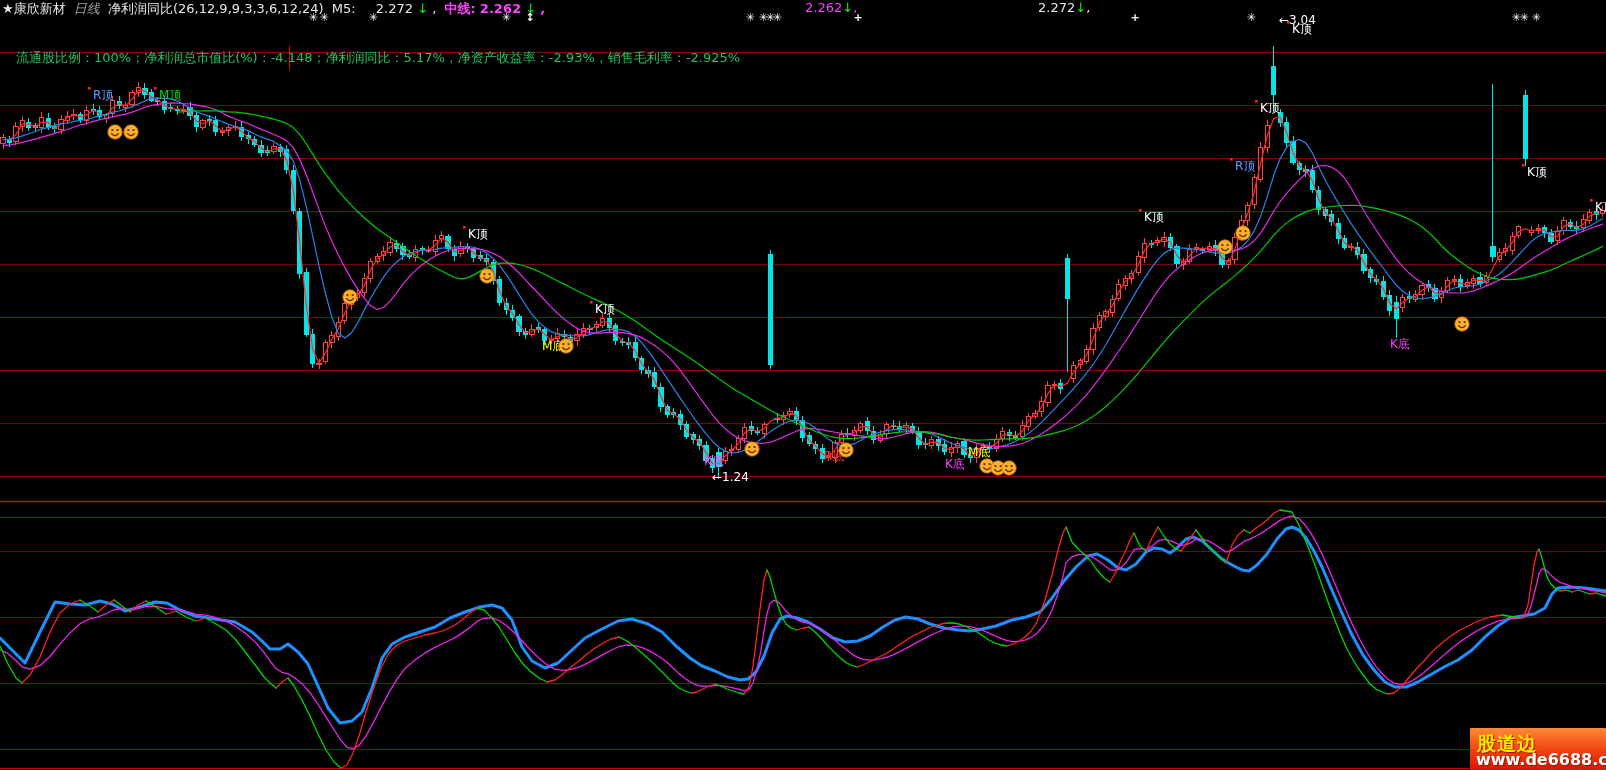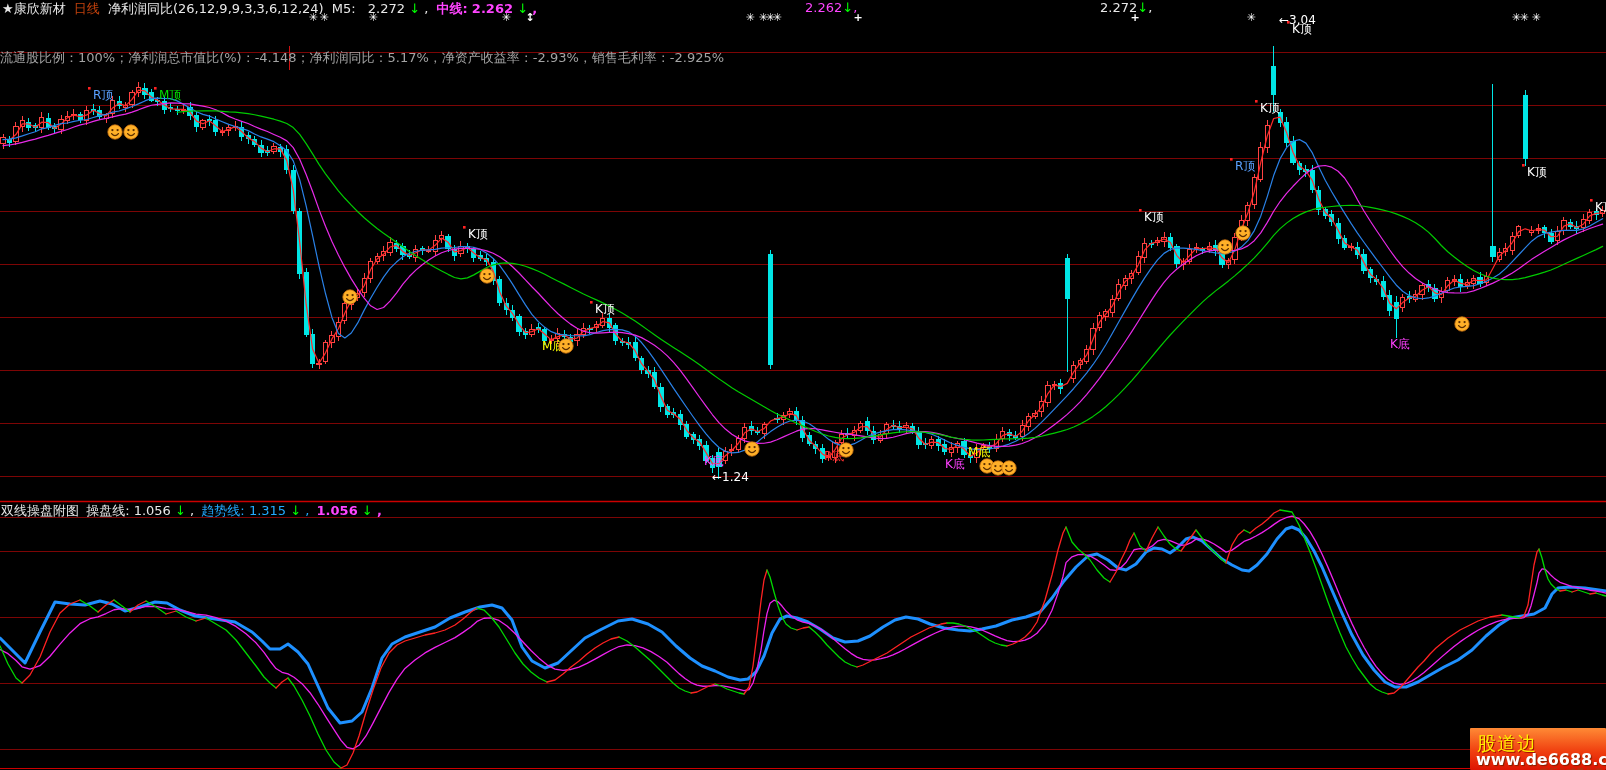--- a/index.html
+++ b/index.html
@@ -3,30 +3,30 @@
 <meta charset="utf-8">
 <style>
   html,body{margin:0;padding:0;background:#000;}
   body{width:1606px;height:770px;overflow:hidden;position:relative;
        font-family:"DejaVu Sans",sans-serif;}
   .screen{position:absolute;inset:0;background:#000;}
   .trow{position:absolute;white-space:nowrap;font-size:13px;line-height:15px;letter-spacing:0px;}
   #hline1{left:2px;top:1px;color:#e8e8e8;}
   #hline1 span{margin-right:4px;}
   #hline2{left:1px;top:27px;color:#e8e8e8;}
-  #hline3{left:0px;top:50px;color:#a3a3a3;}
-  .red{color:#c2410c;} .mag{color:#ff44ff;font-weight:bold;} .grn{color:#00ff00;}
+  #hline3{left:16px;top:50px;color:#22c55e;}
+  .red{color:#a3a3a3;font-style:italic;} .mag{color:#ff44ff;font-weight:bold;} .grn{color:#00ff00;}
   .blu{color:#22aaff;}
   .floatval{position:absolute;font-size:13px;white-space:nowrap;}
   #sublegend{left:1px;top:503px;font-size:13px;color:#e8e8e8;}
   #sublegend span{margin-right:3px;}
   svg#chart{position:absolute;left:0;top:0;}
   #wmark{position:absolute;background:linear-gradient(180deg,#ff8a35 0%,#f04010 55%,#dd1402 100%);
          border-radius:1px;overflow:hidden;}
-  #wmark .l1{position:absolute;left:7px;top:3px;font-size:19px;font-weight:normal;color:#ffee00;
+  #wmark .l1{position:absolute;left:7px;top:3px;font-size:19px;font-weight:bold;color:#ffee00;
              text-shadow:1px 1px 0 #a01000;letter-spacing:1px;}
   #wmark .l2{position:absolute;left:70px;top:24px;font-size:9px;color:#b03612;font-weight:bold;margin-top:14px;}
   #wmark .l3{position:absolute;left:6px;top:22px;font-size:16px;font-weight:bold;color:#ffffff;
              text-shadow:1px 1px 1px #802000;}
 </style>
 </head>
 <body>
 
 <div class="screen">
 
@@ -721,53 +721,39 @@
         <path d="M-3.4,1.6 Q0,5.6 3.4,1.6" stroke="#5a2d00" stroke-width="1.3" fill="none" stroke-linecap="round"></path>
       </g>
       <text x="1279" y="24" fill="#ffffff" font-size="12px" font-family="&quot;DejaVu Sans&quot;,sans-serif">←3.04</text>
       <text x="712" y="481" fill="#ffffff" font-size="12px" font-family="&quot;DejaVu Sans&quot;,sans-serif">←1.24</text>
     </svg>
 
   <div id="hline1" class="trow">
     <span>★康欣新材</span>
     <span class="red">日线</span>
     <span>净利润同比(26,12,9,9,3,3,6,12,24)</span>
-    <span style="margin-right:8px">M5:</span>
+    <span style="margin-right:16px">M5:</span>
     <span style="margin-right:0">2.272</span>
     <span class="grn" style="margin-right:0">↓</span>
     <span>,</span>
     <span class="mag" style="margin-right:0">中线:</span>
     <span class="mag" style="margin-right:0">2.262</span>
     <span class="grn" style="margin-right:0">↓</span>
     <span class="mag">,</span>
   </div>
 
   <div id="hline3" class="trow">流通股比例：100%；净利润总市值比(%)：-4.148；净利润同比：5.17%，净资产收益率：-2.93%，销售毛利率：-2.925%</div>
 
   <div id="float-mid" class="floatval" style="left: 805px; top: 0px; color: rgb(255, 68, 255);">
     <span>2.262</span><span class="grn">↓</span><span>,</span>
   </div>
-  <div id="float-ma5" class="floatval" style="left: 1100px; top: 0px; color: rgb(232, 232, 232);">
+  <div id="float-ma5" class="floatval" style="left: 1038px; top: 0px; color: rgb(232, 232, 232);">
     <span>2.272</span><span class="grn">↓</span><span>,</span>
   </div>
 
-  <div id="sublegend" class="trow">
-    <span>双线操盘附图</span>
-    <span style="margin-right:0">操盘线:</span>
-    <span style="margin-right:0">1.056</span>
-    <span class="grn" style="margin-right:0">↓</span>
-    <span>,</span>
-    <span class="blu" style="margin-right:0">趋势线:</span>
-    <span class="blu" style="margin-right:0">1.315</span>
-    <span class="grn" style="margin-right:0">↓</span>
-    <span class="blu">,</span>
-    <span class="mag" style="margin-right:0">1.056</span>
-    <span class="grn" style="margin-right:0">↓</span>
-    <span class="mag">,</span>
-  </div>
 
   <div id="wmark" style="left: 1470px; top: 728px; width: 136px; height: 42px;">
     <span class="l1">股道边</span>
     <span class="l2">指标公式量化资源</span>
     <span class="l3">www.de6688.com</span>
   </div>
 
 </div>
 
 </body></html>

